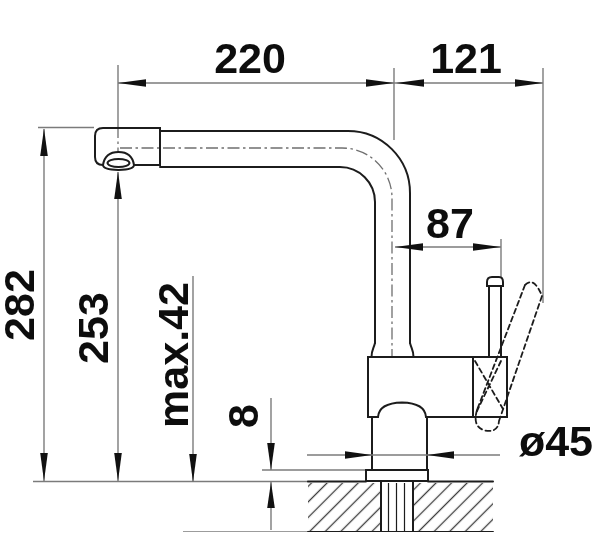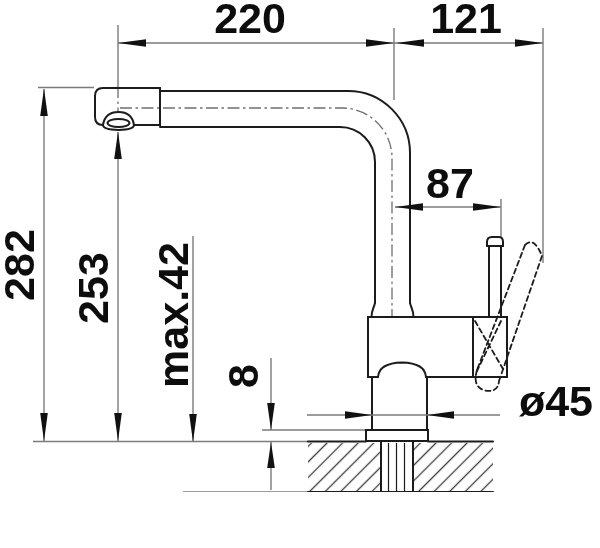--- a/index.html
+++ b/index.html
@@ -1,16 +1,16 @@
 <!DOCTYPE html>
 <html><head>
 <meta charset="utf-8">
 <style>
   html,body{margin:0;padding:0;background:#ffffff;}
-  .stage{position:relative;width:600px;height:492px;background:#fff;overflow:hidden;}
+  .stage{position:relative;width:600px;height:492px;background:#fff;overflow:hidden;margin-top:40px;}
   svg{position:absolute;left:0;top:0;}
   .outline{stroke:#1c1c1c;stroke-width:2;fill:none;stroke-linecap:round;}
   .outline-fill{stroke:#1c1c1c;stroke-width:2;fill:#ffffff;}
   .thin{stroke:#7b7b7b;stroke-width:1.4;fill:none;}
   .center{stroke:#6f6f6f;stroke-width:1.3;fill:none;stroke-dasharray:12 3.5 2.5 3.5;}
   .dashed{stroke:#1c1c1c;stroke-width:1.8;fill:none;stroke-dasharray:5 3.5;stroke-linecap:round;}
   .arrow{fill:#111111;stroke:none;}
   .thread{stroke:#1c1c1c;stroke-width:1.2;fill:none;}
   .dim-text{font-family:"Liberation Sans",sans-serif;font-weight:bold;font-size:43px;fill:#0d0d0d;text-anchor:middle;}
 </style>

